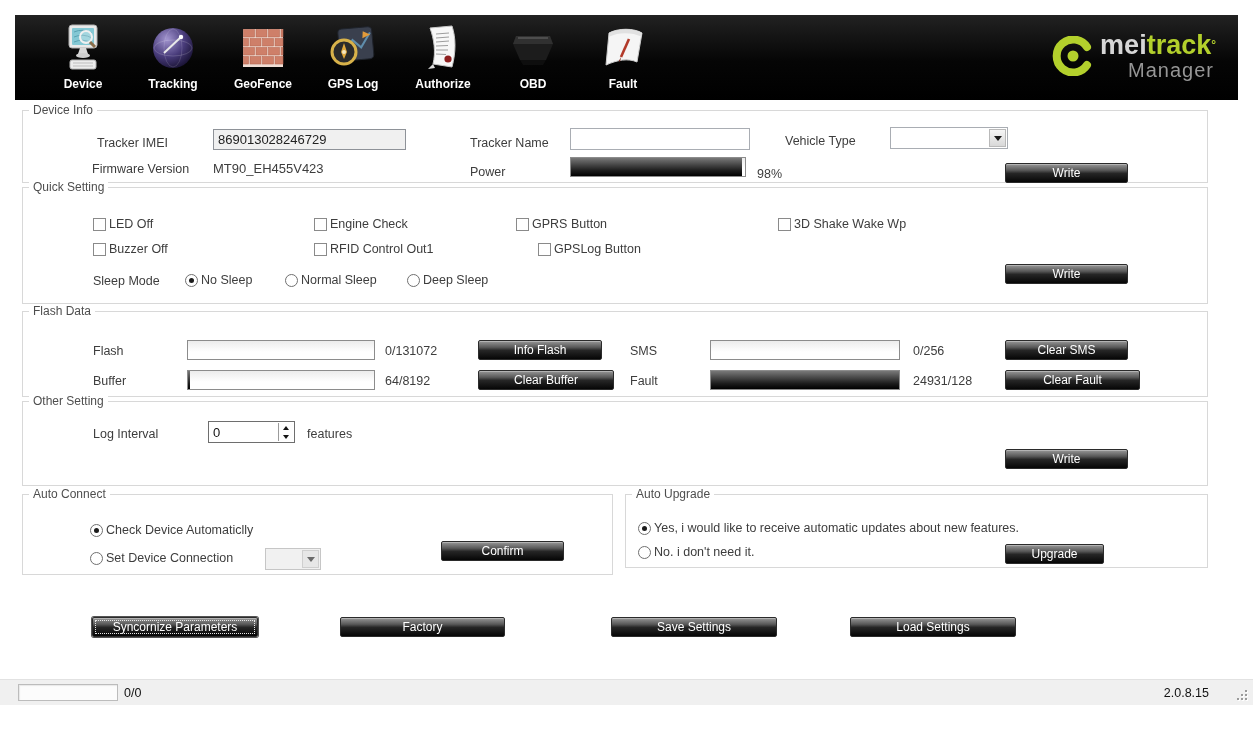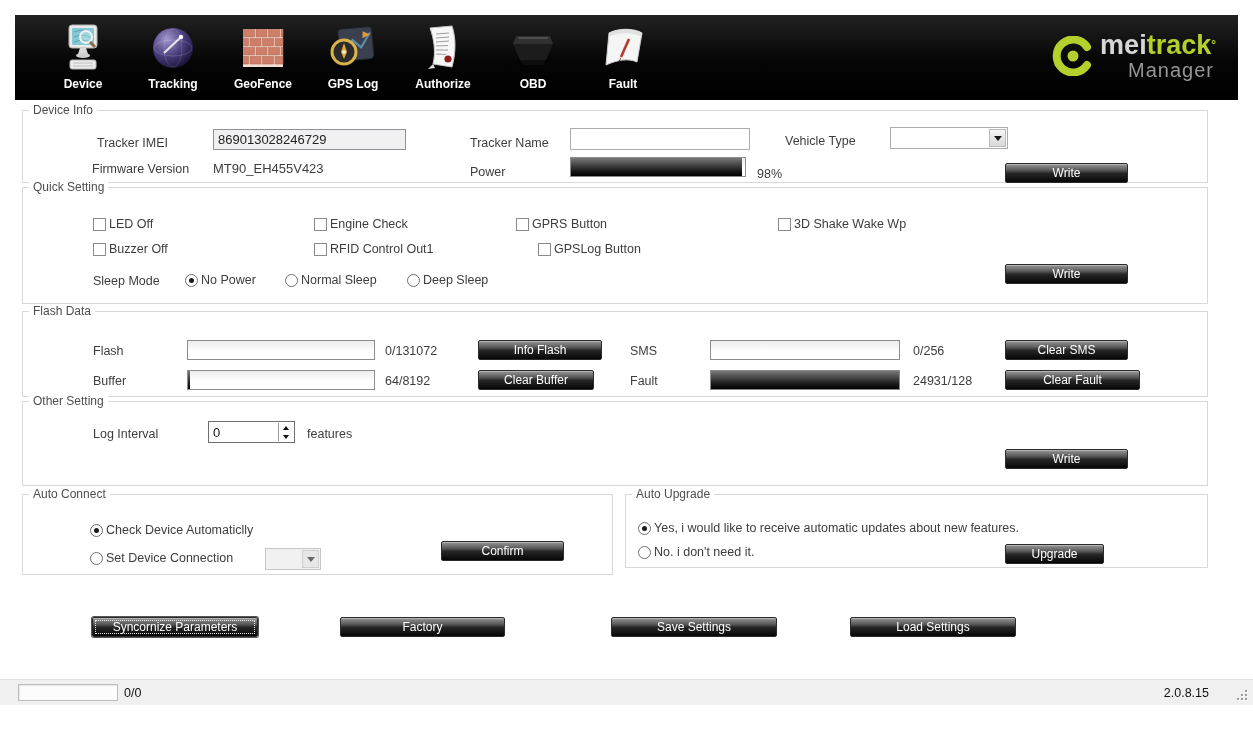--- a/index.html
+++ b/index.html
@@ -265,21 +265,21 @@
     <span class="checkbox"></span>
     <span class="olabel">RFID Control Out1</span>
   </div>
   <div class="opt" style="left:516px; top:242px;padding-left:22px;">
     <span class="checkbox"></span>
     <span class="olabel">GPSLog Button</span>
   </div>
   <span class="lbl" style="left:93px; top:274px;">Sleep Mode</span>
   <div class="opt" style="left:185px; top:273px;">
     <span class="radio on"></span>
-    <span class="olabel">No Power</span>
+    <span class="olabel">No Sleep</span>
   </div>
   <div class="opt" style="left:285px; top:273px;">
     <span class="radio"></span>
     <span class="olabel">Normal Sleep</span>
   </div>
   <div class="opt" style="left:407px; top:273px;">
     <span class="radio"></span>
     <span class="olabel">Deep Sleep</span>
   </div>
   <div class="btn" style="left:1005px; top:264px; width:123px;">Write</div>
@@ -297,21 +297,21 @@
   <div class="progress" style="left:710px; top:340px; width:190px; height:20px;">
     <div class="fill" style="width: 0%;"></div>
   </div>
   <span class="lbl" style="left:913px; top:344px;">0/256</span>
   <div class="btn" style="left:1005px; top:340px; width:123px;">Clear SMS</div>
   <span class="lbl" style="left:93px; top:374px;">Buffer</span>
   <div class="progress" style="left:187px; top:370px; width:188px; height:20px;">
     <div class="fill" style="width: 1%;"></div>
   </div>
   <span class="lbl" style="left:385px; top:374px;">64/8192</span>
-  <div class="btn" style="left:478px; top:370px; width:116px;">Clear Buffer</div>
+  <div class="btn" style="left:478px; top:370px; width:136px;">Clear Buffer</div>
   <span class="lbl" style="left:630px; top:374px;">Fault</span>
   <div class="progress" style="left:710px; top:370px; width:190px; height:20px;">
     <div class="fill" style="width: 100%;"></div>
   </div>
   <span class="lbl" style="left:913px; top:374px;">24931/128</span>
   <div class="btn" style="left:1005px; top:370px; width:135px;">Clear Fault</div>
 
   <div class="groupbox" style="left:22px; top:401px; width:1186px; height:85px;">
     <span class="gb-title">Other Setting</span>
   </div>

